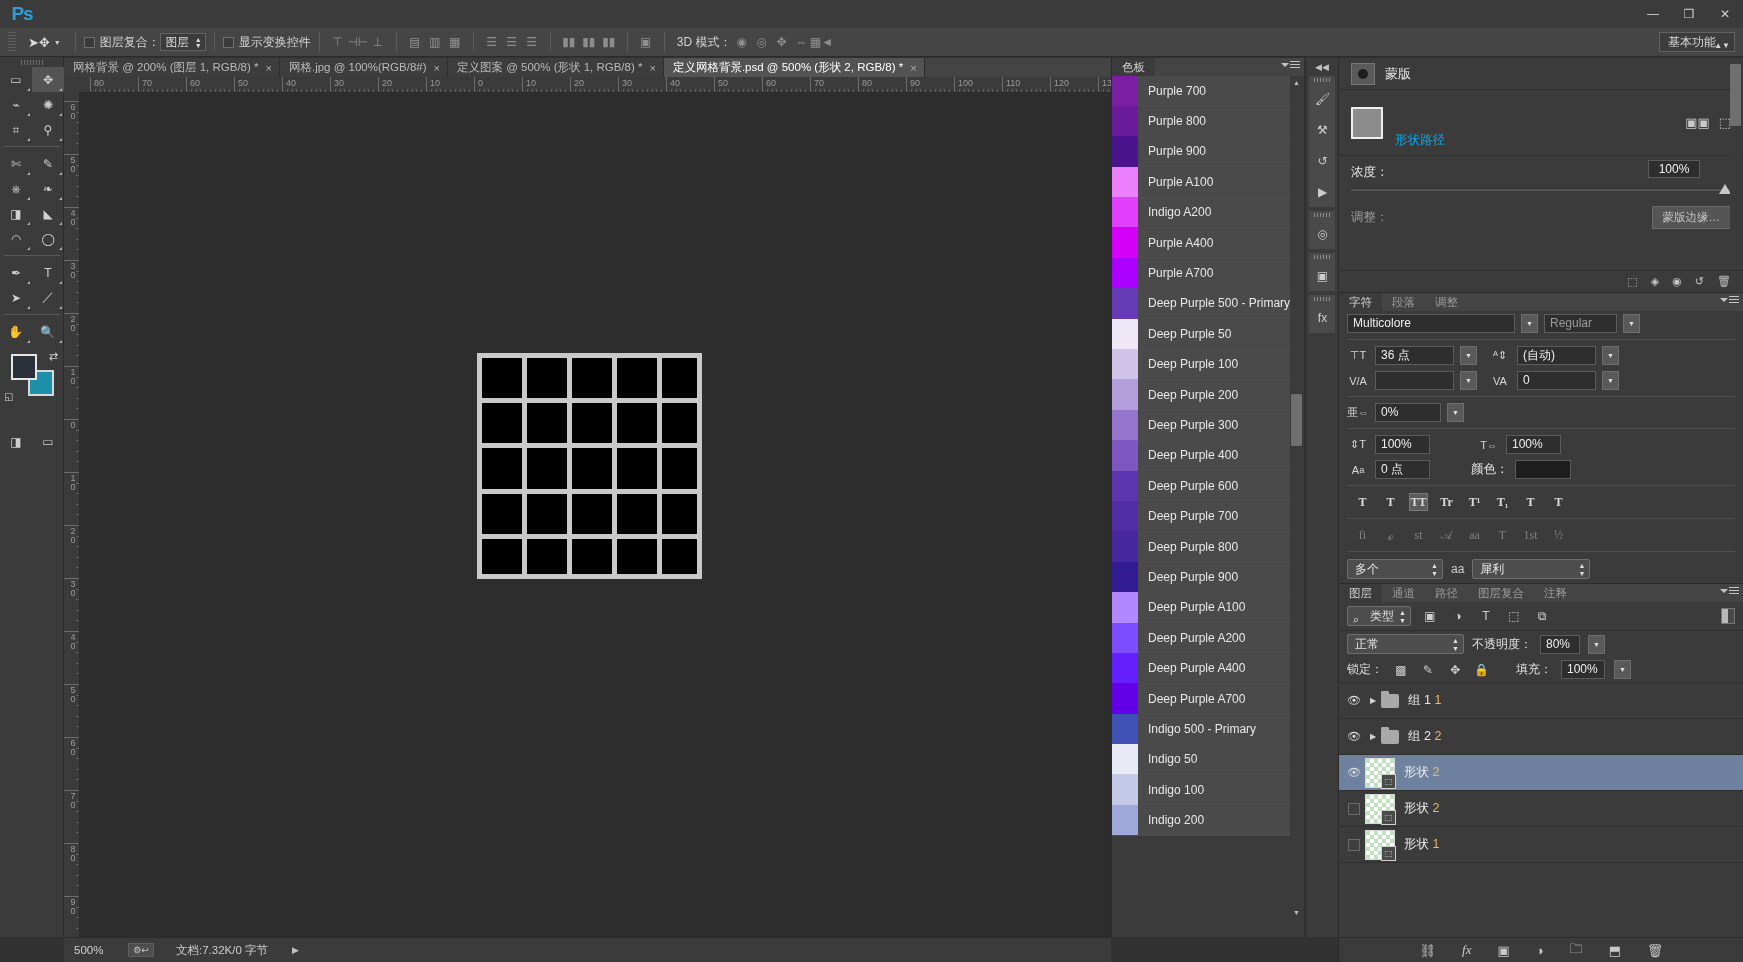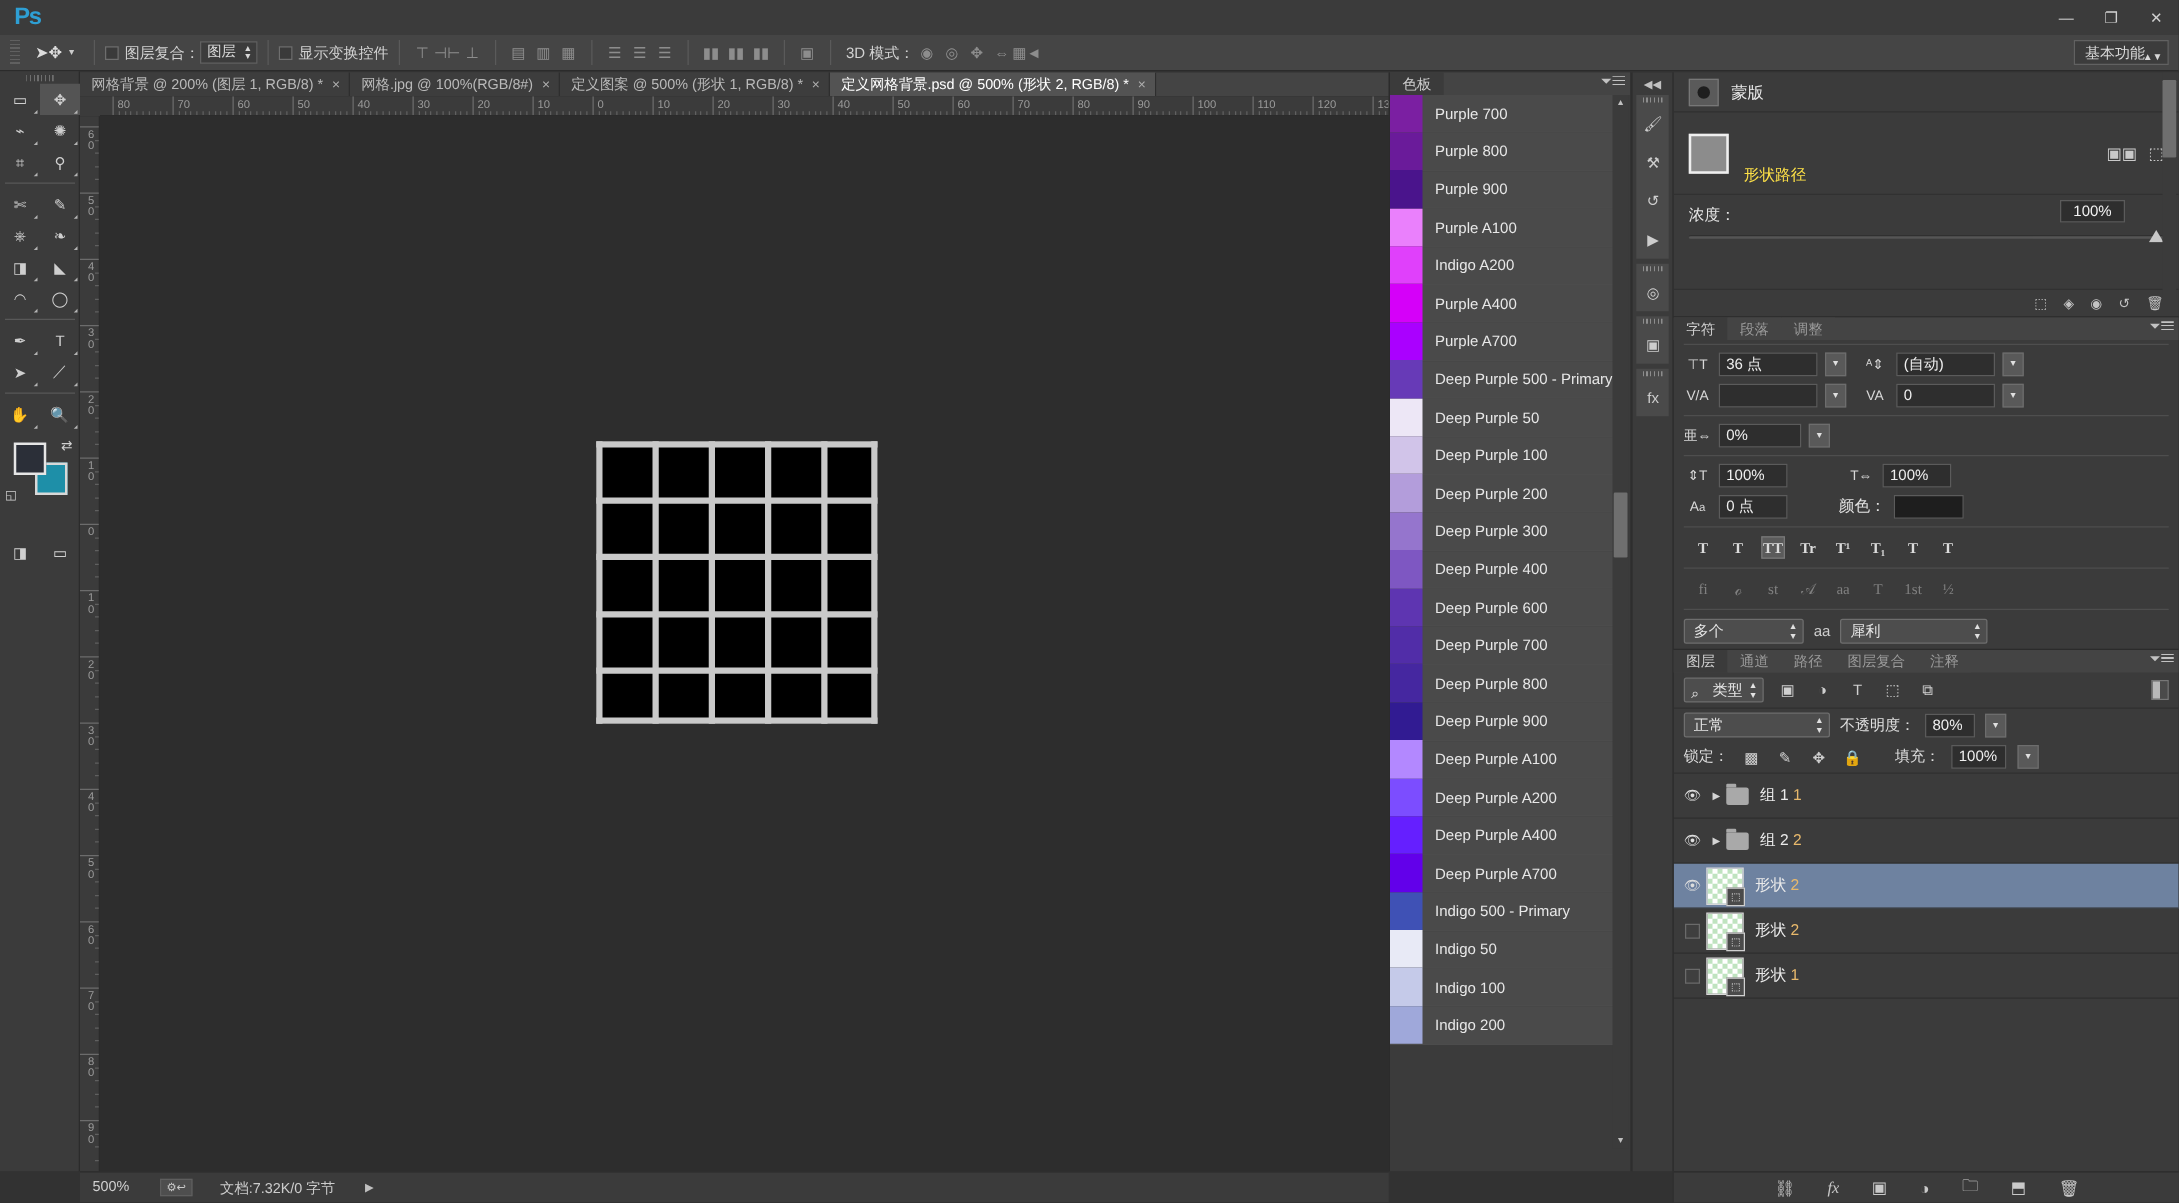--- a/index.html
+++ b/index.html
@@ -107,21 +107,21 @@
   
   .rightdock{position:absolute;left:1338px;top:58px;width:405px;height:904px;background:#3b3b3b;border-left:1px solid #2b2b2b;}
   .rd-tabrow{height:18px;background:#444;display:flex;align-items:flex-end;position:relative;}
   .prop-body{background:#3b3b3b;padding:0;}
   .prop-head{height:32px;display:flex;align-items:center;padding-left:12px;gap:10px;border-bottom:1px solid #313131;}
   .mask-ico{width:24px;height:22px;background:#5a5a5a;border:1px solid #777;display:flex;align-items:center;justify-content:center;}
   .mask-dot{width:10px;height:10px;border-radius:50%;background:#1e1e1e;}
   .prop-title{font-size:13px;color:#e9e9e9;}
   .prop-row{display:flex;align-items:center;padding:6px 12px;border-bottom:1px solid #313131;gap:12px;}
   .thumb-sq{width:32px;height:32px;background:#8c8c8c;border:2px solid #efefef;}
-  .prop-sub{font-size:12.5px;color:#fde047;margin-top:36px;}
+  .prop-sub{font-size:12.5px;color:#0ea5e9;margin-top:36px;}
   .prop-ctrl{padding:8px 12px 4px 12px;position:relative;}
   .prop-ctrl .lbl{font-size:12.5px;color:#e6e6e6;margin-bottom:4px;}
   .numbox{position:absolute;right:43px;top:4px;background:#2e2e2e;border:1px solid #5b5b5b;color:#f2f2f2;font-size:12px;padding:1px 7px;min-width:52px;text-align:center;}
   .slider{position:relative;height:9px;margin-top:3px;}
   .slider .track{position:absolute;left:0;right:0;top:3px;height:3px;background:#555;border-top:1px solid #303030;border-radius:2px;}
   .slider .knob{position:absolute;top:-1px;width:12px;height:10px;background:#c8c8c8;clip-path:polygon(50% 0,100% 100%,0 100%);}
   .prop-adj{padding:8px 12px;display:flex;align-items:center;justify-content:space-between;}
   .adj-lbl{font-size:12.5px;color:#9a9a9a;}
   .btn-grey{background:#555;border:1px solid #6b6b6b;color:#c3c3c3;font-size:11.5px;padding:3px 10px;}
   .prop-footer{height:22px;display:flex;align-items:center;justify-content:flex-end;gap:13px;padding-right:12px;border-top:1px solid #313131;color:#c4c4c4;font-size:11px;}
@@ -811,20 +811,24 @@
         </div>
       </div>
       <div class="prop-ctrl">
         <div class="lbl">浓度：</div>
         <div class="numbox">100%</div>
         <div class="slider">
           <div class="track"></div>
           <div class="knob" style="left:calc(100% - 12px)"></div>
         </div>
       </div>
+      <div class="prop-adj">
+        <span class="adj-lbl">调整：</span>
+        <span class="btn-grey">蒙版边缘…</span>
+      </div>
       <div class="prop-adj" style="padding-top:2px;justify-content:flex-end;gap:10px">
         <span class="btn-grey" style="visibility:hidden">色彩范围…</span>
       </div>
       <div class="prop-footer">
         <span>⬚</span>
         <span>◈</span>
         <span>◉</span>
         <span>↺</span>
         <span>🗑</span>
       </div>
@@ -832,20 +836,26 @@
 
     <div class="char-panel">
       <div class="rd-tabrow" id="chartabs">
         <div class="panel-tab">字符</div>
           <div class="panel-tab inactive">段落</div>
           <div class="panel-tab inactive">调整</div>
           <div class="panel-menu">
           <span class="pm-tri"></span>
           <span class="pm-lines"></span>
         </div>
+      </div>
+      <div class="cp-row">
+        <span class="field" style="width:168px">Multicolore</span>
+        <span class="fld-drop">▼</span>
+        <span class="field" style="width:73px;color:#9b9b9b">Regular</span>
+        <span class="fld-drop">▼</span>
       </div>
       <div class="cp-sep"></div>
       <div class="cp-row">
         <span class="cp-ico">⊤T</span>
         <span class="field" style="width:79px">36 点</span>
         <span class="fld-drop">▼</span>
         <span class="cp-ico" style="margin-left:6px">ᴬ⇕</span>
         <span class="field" style="width:79px">(自动)</span>
         <span class="fld-drop">▼</span>
       </div>

